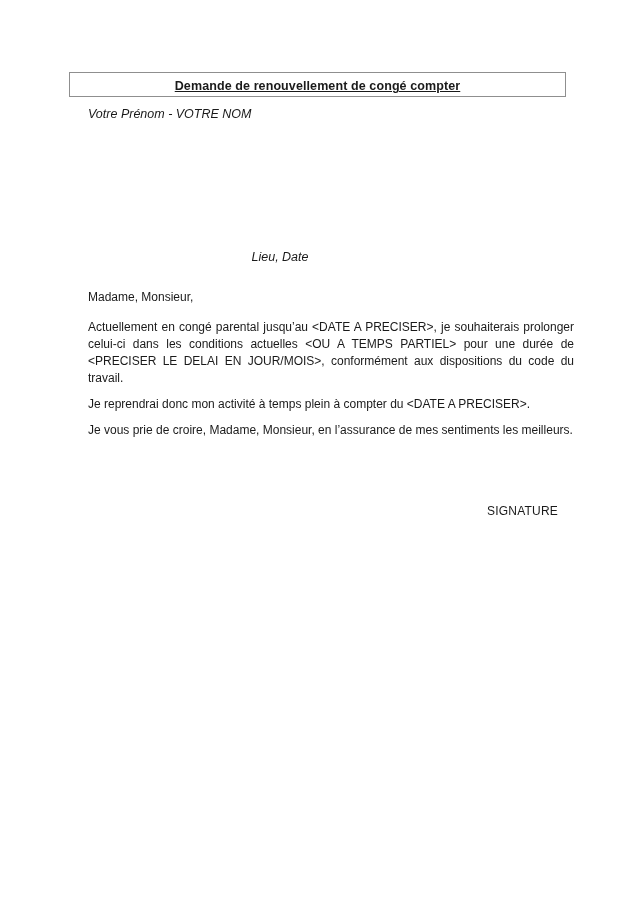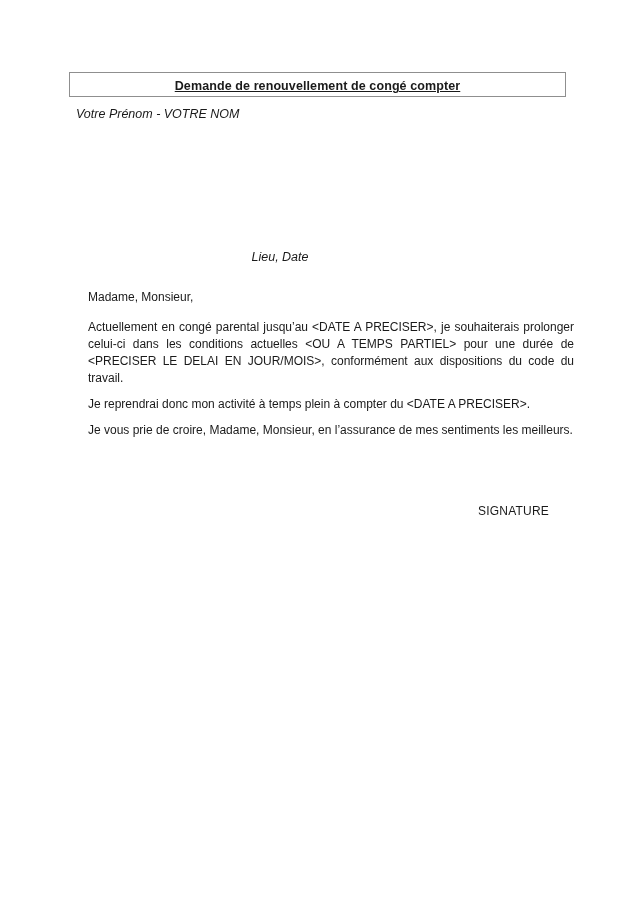--- a/index.html
+++ b/index.html
@@ -28,21 +28,21 @@
     padding: 3px 4px 2px 4px;
   }
   .title-text {
     font-size: 12.5px;
     font-weight: bold;
     text-decoration: underline;
     letter-spacing: 0.1px;
   }
   .sender-block {
     position: absolute;
-    left: 76px;
+    left: 88px;
     top: 106px;
     font-style: italic;
     font-size: 12.5px;
     line-height: 16px;
   }
   .recipient-block {
     position: absolute;
     left: 343px;
     top: 163px;
     font-size: 12.5px;
@@ -71,21 +71,21 @@
   .salutation {
     margin: 0 0 13px 0;
   }
   .letter-body p.para {
     margin: 0 0 9px 0;
     text-align: justify;
   }
   .signature {
     position: absolute;
     top: 504px;
-    right: 87px;
+    right: 78px;
     font-size: 12px;
     letter-spacing: 0.2px;
   }
 </style>
 </head>
 <body>
 
 <div class="page">
 
   <div class="title-box">

